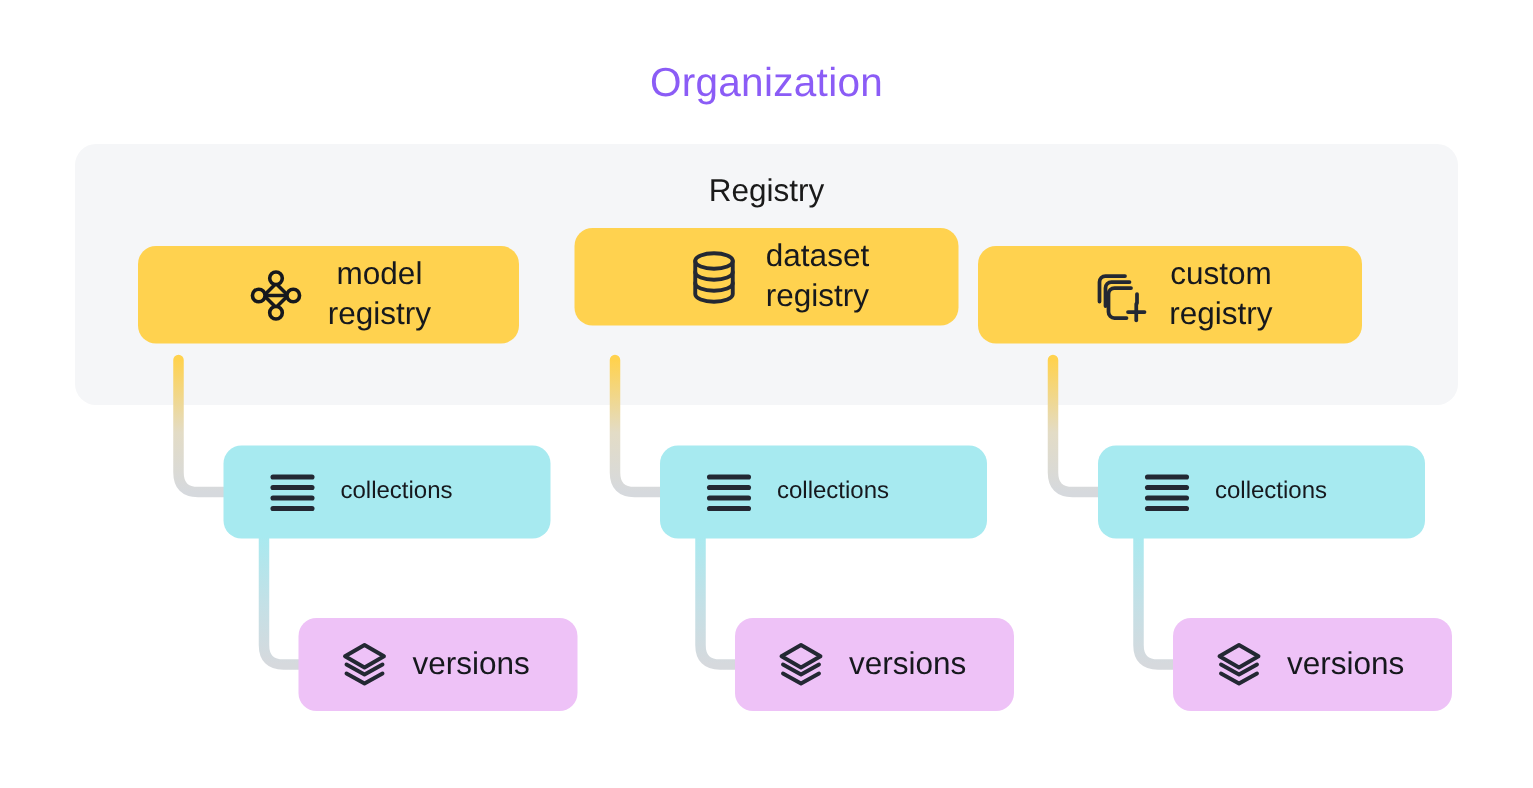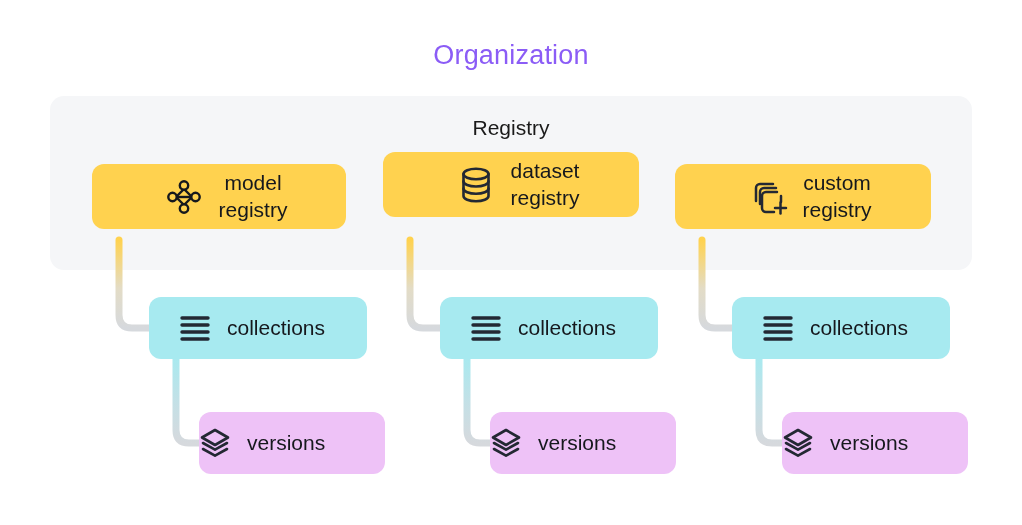--- a/index.html
+++ b/index.html
@@ -104,27 +104,28 @@
     height: 62px;
     background: #a7eaf0;
     padding-left: 30px;
   }
   .card.collections .icon-wrap {
     width: 32px;
     height: 32px;
     margin-right: 16px;
   }
   .card.collections .card-label {
-    font-size: 21px;
+    font-size: 16px;
   }
 
   
   .card.versions {
     height: 62px;
     background: #eec2f7;
+    padding-left: 28px;
   }
   .card.versions .icon-wrap {
     width: 32px;
     height: 32px;
     margin-right: 16px;
   }
   .card.versions .card-label {
     font-size: 21px;
   }
 
@@ -237,21 +238,21 @@
     <span class="icon-wrap">
       <svg width="32" height="32" viewBox="0 0 32 32" fill="none" stroke="#232833" stroke-width="2.6" stroke-linejoin="round" stroke-linecap="round">
         <path d="M16 3 L29 10.5 L16 18 L3 10.5 Z"></path>
         <path d="M4 16 L16 22.7 L28 16"></path>
         <path d="M4 22 L16 28.7 L28 22"></path>
       </svg>
     </span>
     <span class="card-label">versions</span>
   </div>
 
-  <div class="card registry" style="left:675px; top:164px; width:256px;">
+  <div class="card registry" style="left:652px; top:164px; width:256px;">
     <span class="icon-wrap">
       <svg width="40" height="40" viewBox="0 0 40 40" fill="none" stroke="#232833" stroke-width="2.5" stroke-linecap="round" stroke-linejoin="round">
         <path d="M8 24 V11 a4 4 0 0 1 4 -4 h13"></path>
         <path d="M12 27 V15 a4 4 0 0 1 4 -4 h12"></path>
         <path d="M29 15 h-11 a4 4 0 0 0 -4 4 v12 a4 4 0 0 0 4 4 h8"></path>
         <path d="M33 19 v6"></path>
         <line x1="27" y1="31" x2="38" y2="31"></line>
         <line x1="32.5" y1="25.5" x2="32.5" y2="36.5"></line>
       </svg>
     </span>

